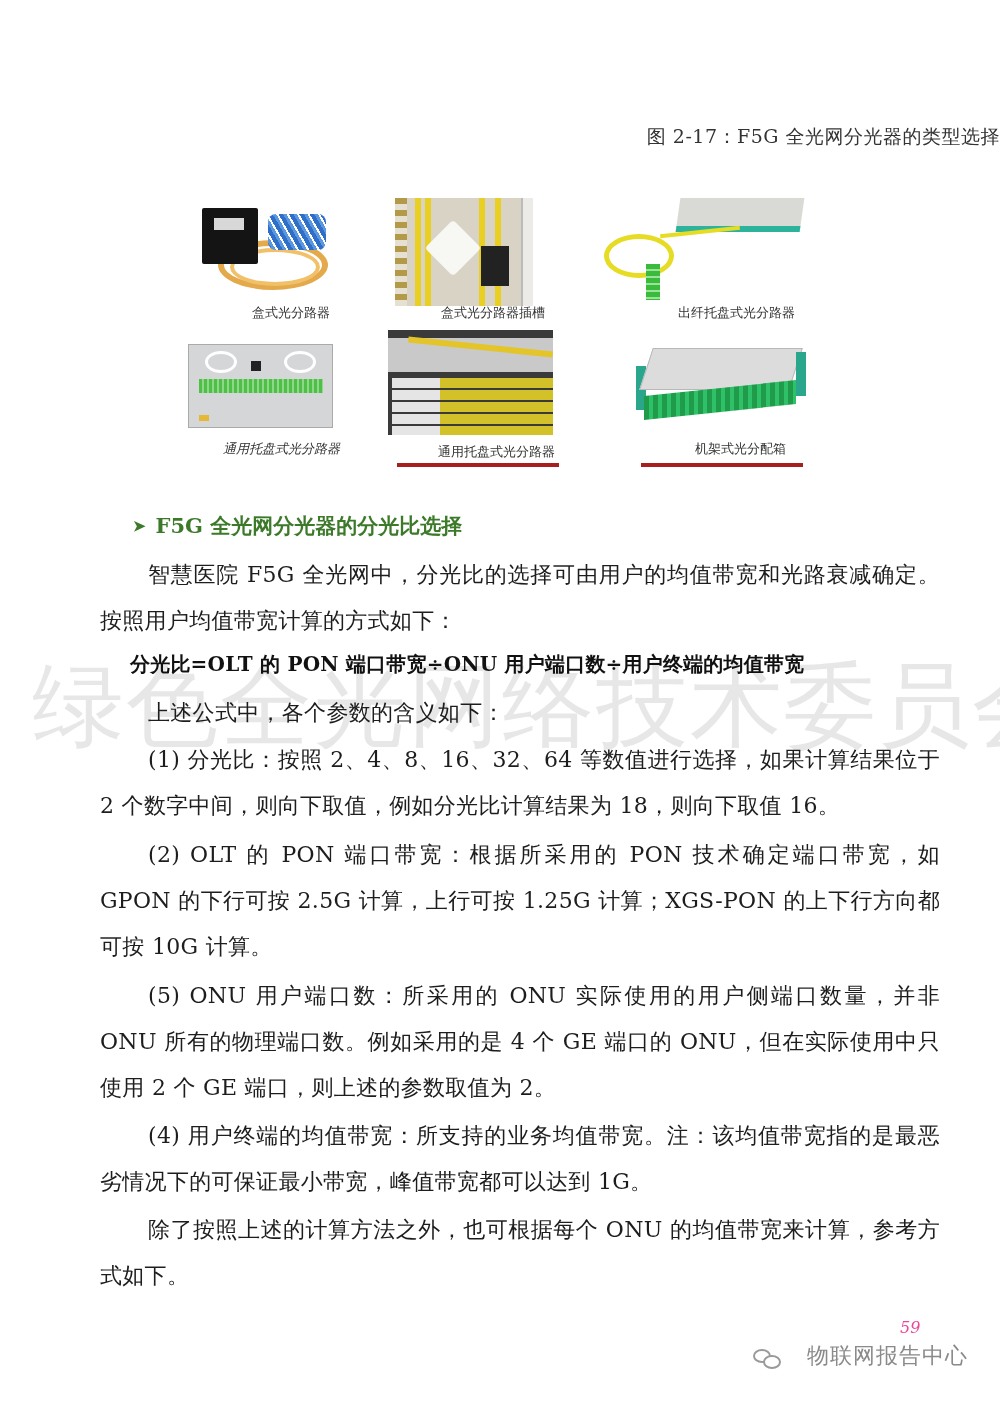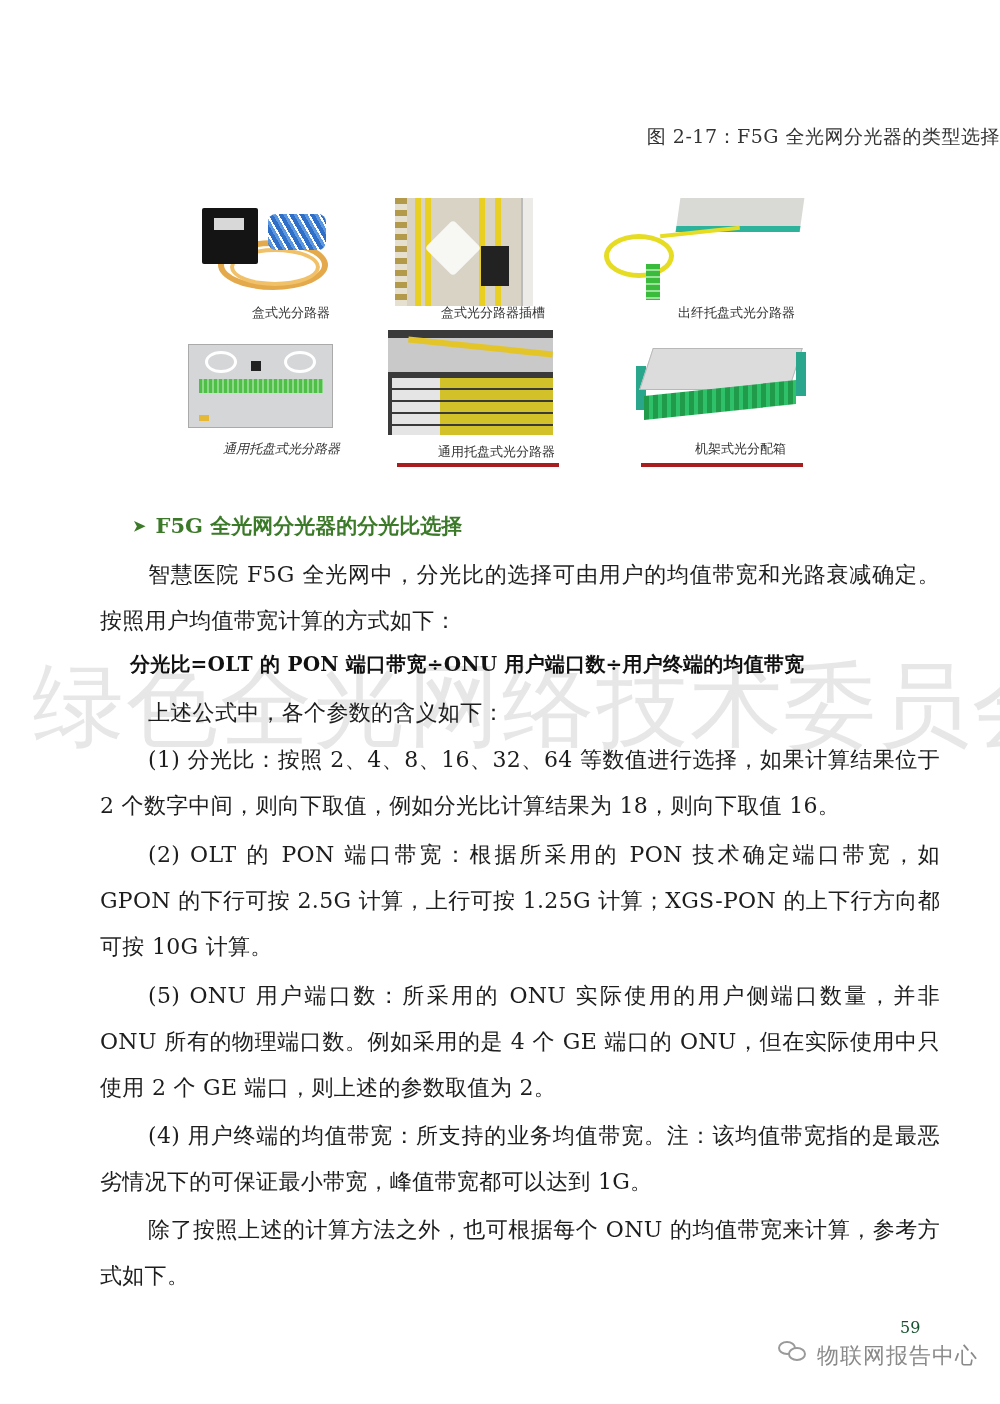--- a/index.html
+++ b/index.html
@@ -56,22 +56,22 @@
   .p6 .ear2 { position: absolute; right: 0; top: 10px; width: 10px; height: 44px; background: #2aa68c; }
 
   .section { position: absolute; left: 133px; top: 512px; font-size: 21px; color: #3c7a2a; white-space: nowrap; font-weight: bold; }
   .section .arrow { font-size: 15px; margin-right: 10px; vertical-align: 2px; }
 
   .para { position: absolute; left: 82px; width: 840px; font-size: 22px; line-height: 46px; text-indent: 48px; color: #1d1d1d; text-align: justify; letter-spacing: 0.3px; margin-left: 18px; }
   .formula { position: absolute; left: 130px; top: 651px; font-size: 20px; font-weight: bold; color: #111; white-space: nowrap; letter-spacing: 0.2px; }
 
   .watermark { position: absolute; left: 0; top: 656px; width: 1000px; text-align: center; font-size: 92px; color: rgba(170,170,170,0.28); letter-spacing: 2px; white-space: nowrap; font-family: "DejaVu Sans", sans-serif; font-weight: 200; pointer-events: none; line-height: 100px; margin-left: 32px; }
 
-  .pagenum { position: absolute; left: 900px; top: 1318px; font-size: 16px; color: #14532d; }
-  .wechat { position: absolute; left: 778px; top: 1341px; display: flex; align-items: flex-start; gap: 9px; }
+  .pagenum { position: absolute; left: 900px; top: 1318px; font-size: 16px; color: #ec4899; font-style: italic; }
+  .wechat { position: absolute; left: 753px; top: 1341px; display: flex; align-items: flex-end; gap: 24px; }
   .wechat .icon { width: 30px; height: 22px; position: relative; }
   .wechat .icon .b1 { position: absolute; left: 0; top: 0; width: 18px; height: 14px; border: 2px solid #9a9a9a; border-radius: 50%; }
   .wechat .icon .b2 { position: absolute; left: 10px; top: 6px; width: 18px; height: 14px; border: 2px solid #9a9a9a; border-radius: 50%; background: #fff; }
   .wechat .txt { font-size: 22px; color: #8a8a8a; font-family: "DejaVu Sans", sans-serif; letter-spacing: 1px; }
 </style>
 </head>
 <body>
 
 <div class="caption">图 2-17：F5G 全光网分光器的类型选择</div>
 

